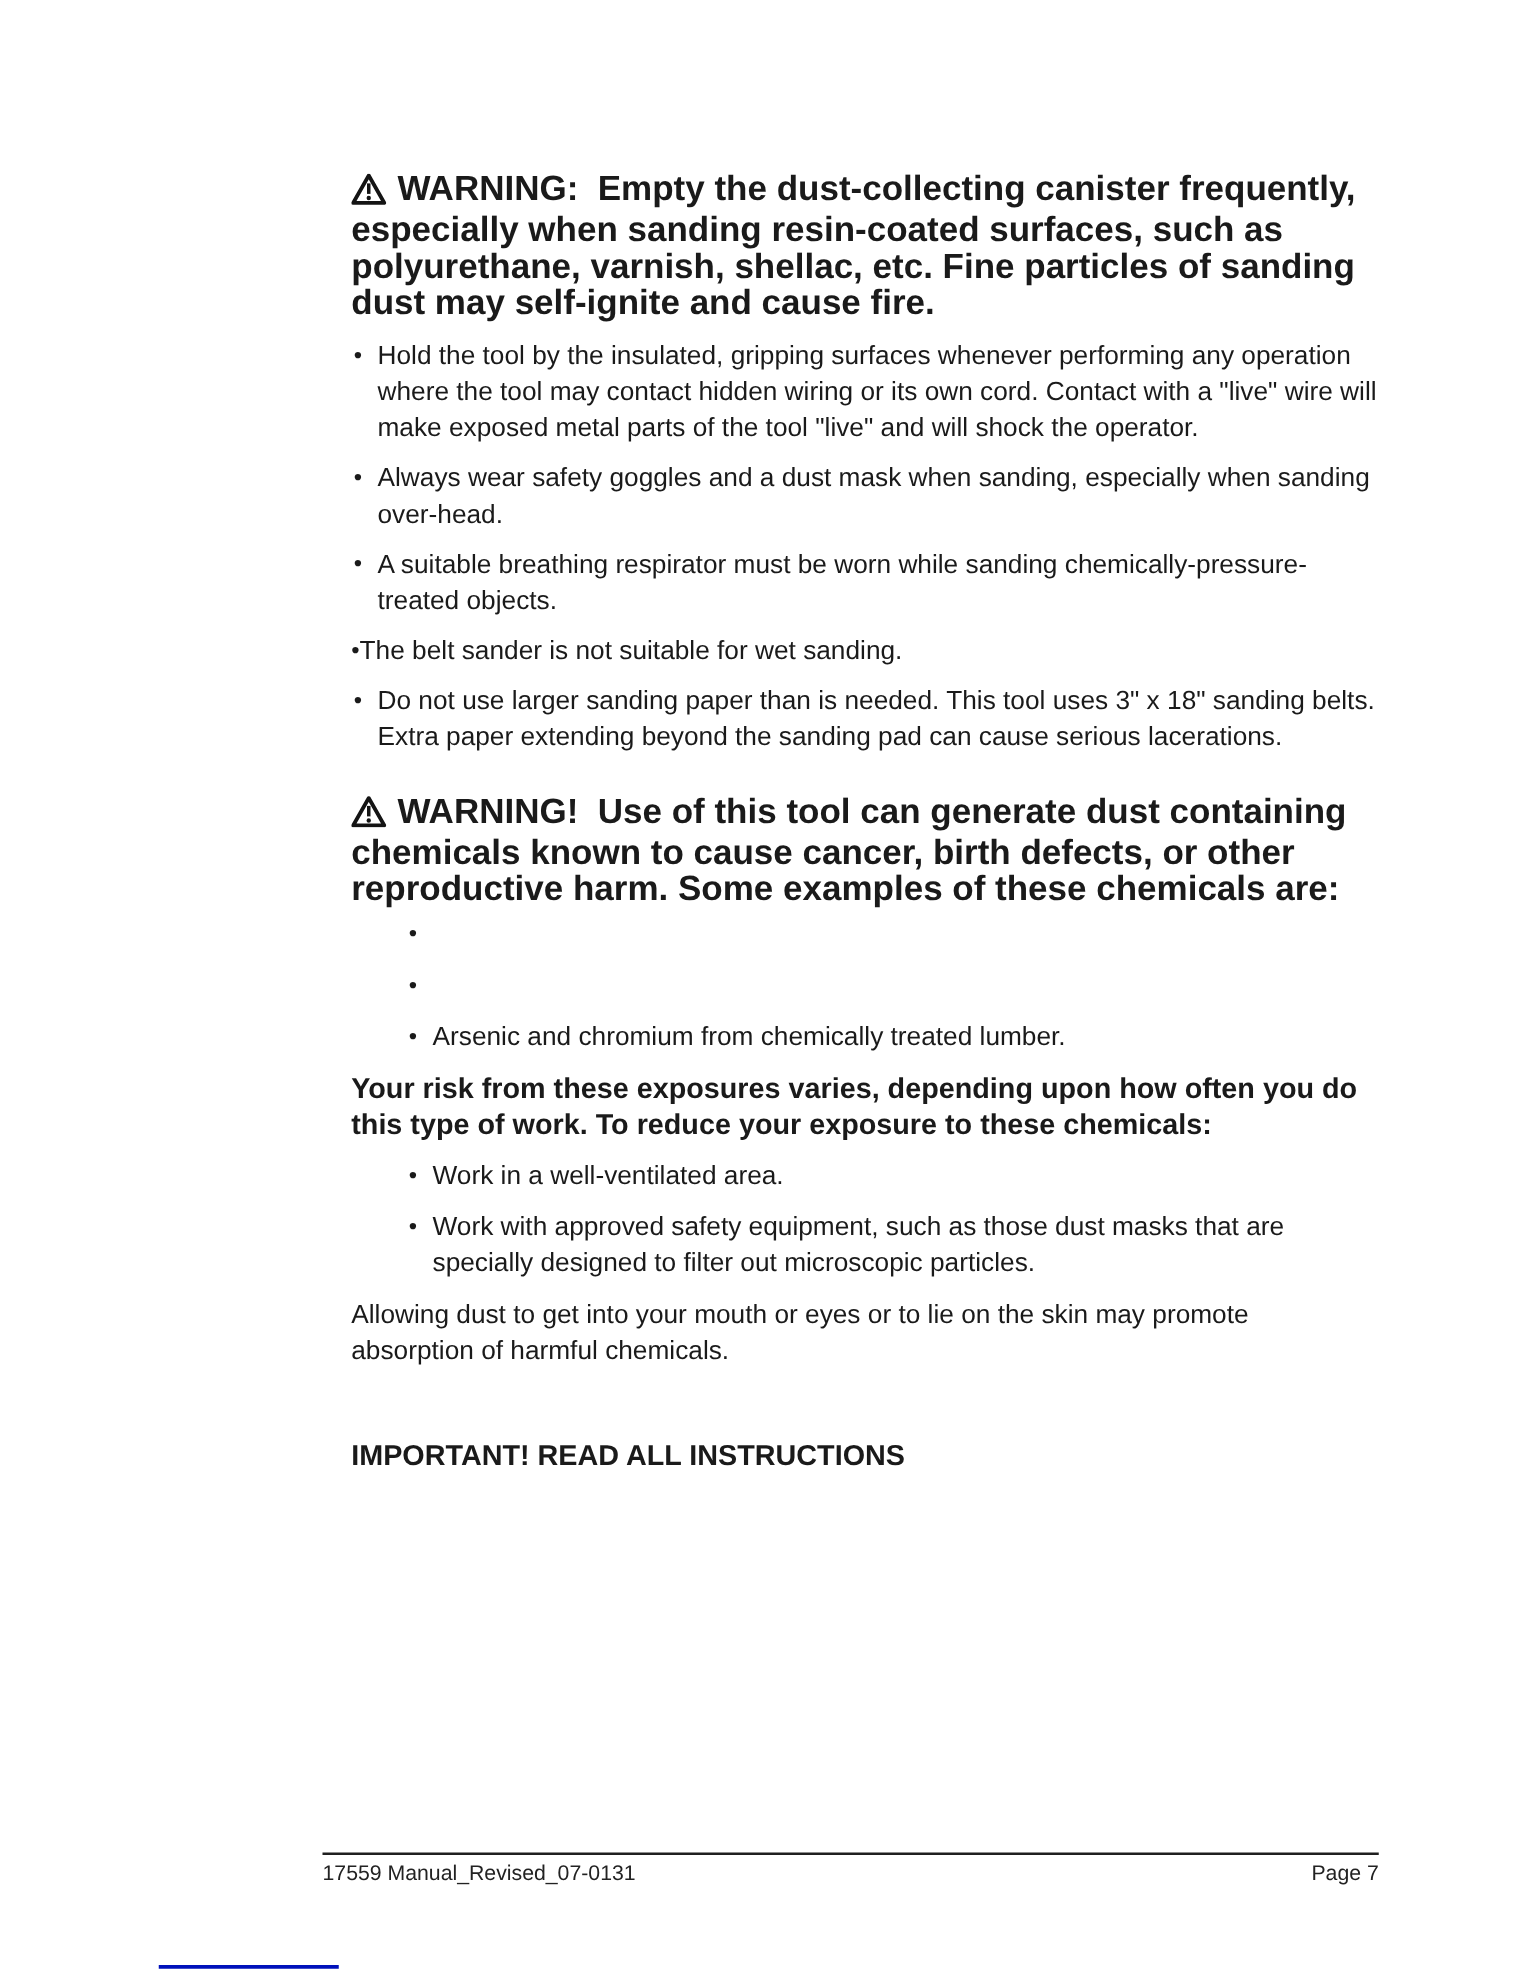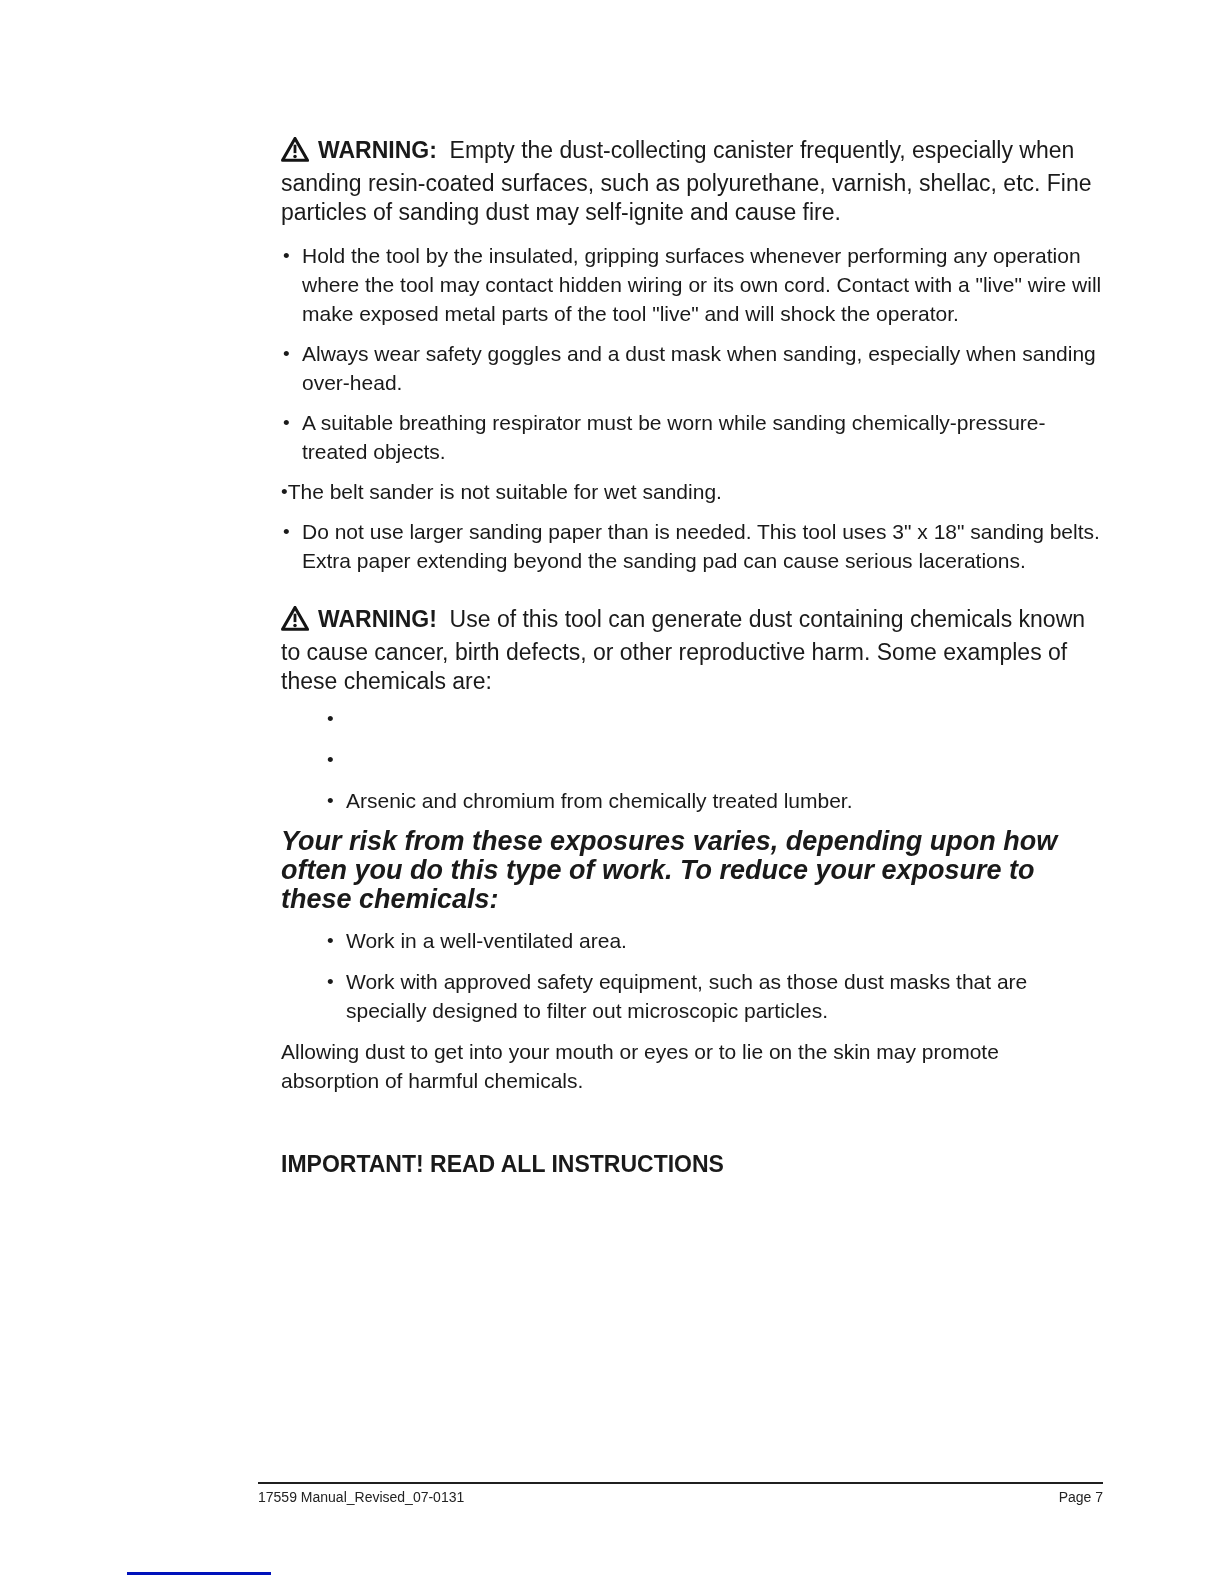--- a/index.html
+++ b/index.html
@@ -16,42 +16,41 @@
     left: 281px; top: 136px;
     width: 826px;
   }
   .page-title {
     font-size: 22px;
     font-weight: bold;
     margin: 0 0 26px 0;
     letter-spacing: 0.2px;
   }
   .warning-para {
-    font-size: 23px;
-    font-weight: normal;
+    font-size: 28px;
+    font-weight: bold;
     line-height: 29px;
     margin: 0 0 14px 0;
   }
   .warning-para .warn-icon {
     display: inline-block;
     vertical-align: -4px;
     margin-right: 9px;
   }
   .warning-para.second { margin-top: 30px; margin-bottom: 8px; }
   .body-para {
     font-size: 21px;
     line-height: 29px;
     margin: 0 6px 14px 0;
   }
   .bold-para {
-    font-size: 27px;
+    font-size: 23px;
     font-weight: bold;
     line-height: 29px;
     margin: 0 0 12px 0;
-    font-style: italic;
   }
   ul.bullet-list {
     list-style: none;
     margin: 0 0 6px 0;
     padding: 0;
   }
   ul.bullet-list li {
     display: flex;
     gap: 6px;
     font-size: 21px;
@@ -77,21 +76,21 @@
     margin: 56px 0 0 0;
   }
   .footer {
     position: absolute;
     left: 258px; top: 1482px;
     width: 845px;
     border-top: 2px solid #1f1f1f;
     padding-top: 5px;
     display: flex;
     justify-content: space-between;
-    font-size: 14px;
+    font-size: 17px;
     color: #222;
   }
   .blue-mark {
     position: absolute;
     left: 127px; top: 1572px;
     width: 144px; height: 3px;
   }
 </style>
 </head>
 <body style="color: rgb(26, 26, 26);">

